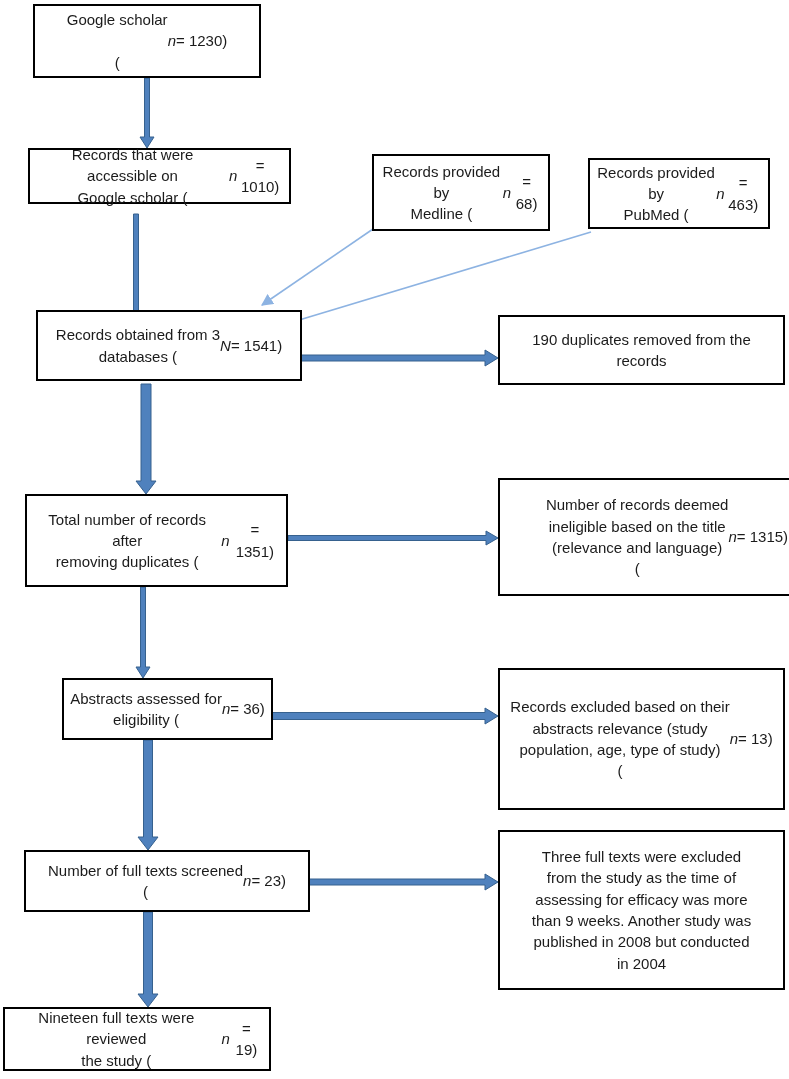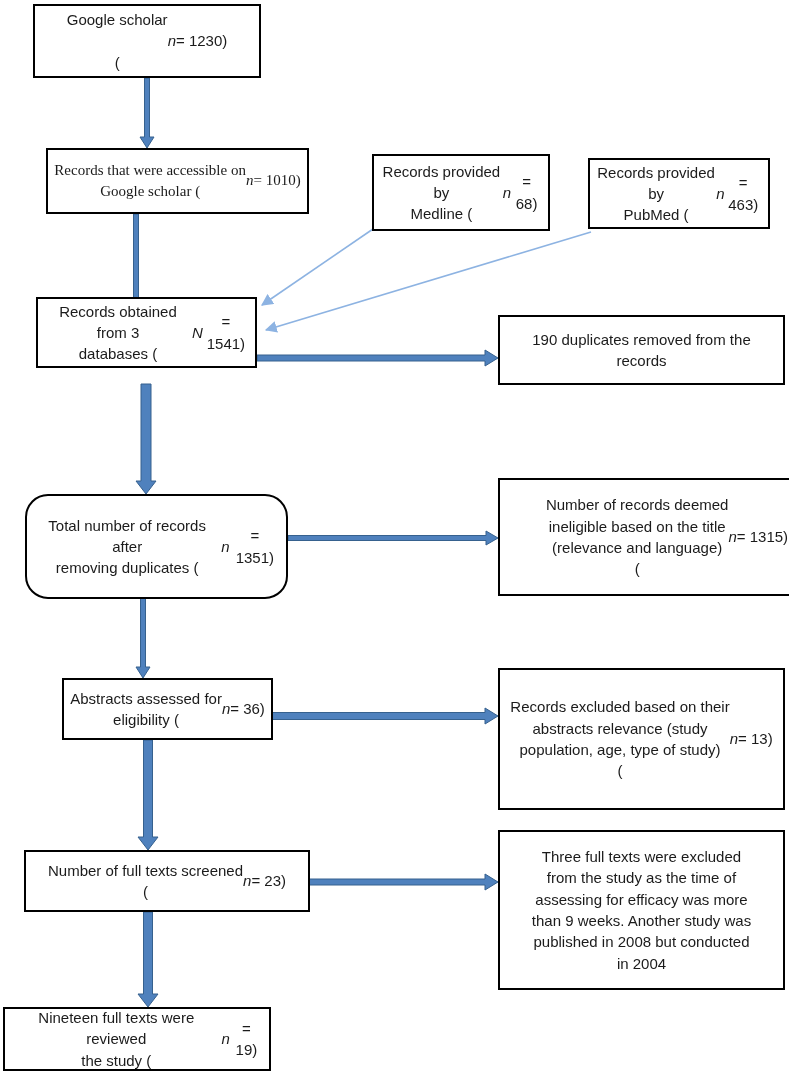--- a/index.html
+++ b/index.html
@@ -63,27 +63,27 @@
     <polygon class="thick" points="276,879 485,879 485,874 498,882 485,890 485,885 276,885"></polygon>
 
     <line class="thin-line" x1="373" y1="229" x2="262" y2="305" marker-end="url(#ah)"></line>
     <line class="thin-line" x1="591" y1="232" x2="266" y2="330" marker-end="url(#ah)"></line>
   </svg>
 
   <div class="box" style="left:33px; top:4px; width:228px; height:74px;">Google scholar
 
 (<i>n</i> = 1230)</div>
 
-  <div class="box" style="left:46px; top:148px; width:263px; height:66px;font-family:Liberation Serif, serif;">Records that were accessible on
+  <div class="box" style="left:28px; top:148px; width:263px; height:56px;">Records that were accessible on
 Google scholar (<i>n</i> = 1010)</div>
 
-  <div class="box" style="left:36px; top:297px; width:221px; height:71px;">Records obtained from 3
+  <div class="box" style="left:36px; top:310px; width:266px; height:71px;">Records obtained from 3
 databases (<i>N</i> = 1541)</div>
 
-  <div class="box" style="left:25px; top:494px; width:263px; height:105px;border-radius:23px;">Total number of records after
+  <div class="box" style="left:25px; top:494px; width:263px; height:93px;">Total number of records after
 removing duplicates (<i>n</i> = 1351)</div>
 
   <div class="box" style="left:62px; top:678px; width:211px; height:62px;">Abstracts assessed for
 eligibility (<i>n</i> = 36)</div>
 
   <div class="box" style="left:24px; top:850px; width:286px; height:62px;">Number of full texts screened
 (<i>n</i> = 23)</div>
 
   <div class="box" style="left:3px; top:1007px; width:268px; height:64px;">Nineteen full texts were reviewed
 the study (<i>n</i> = 19)</div>

